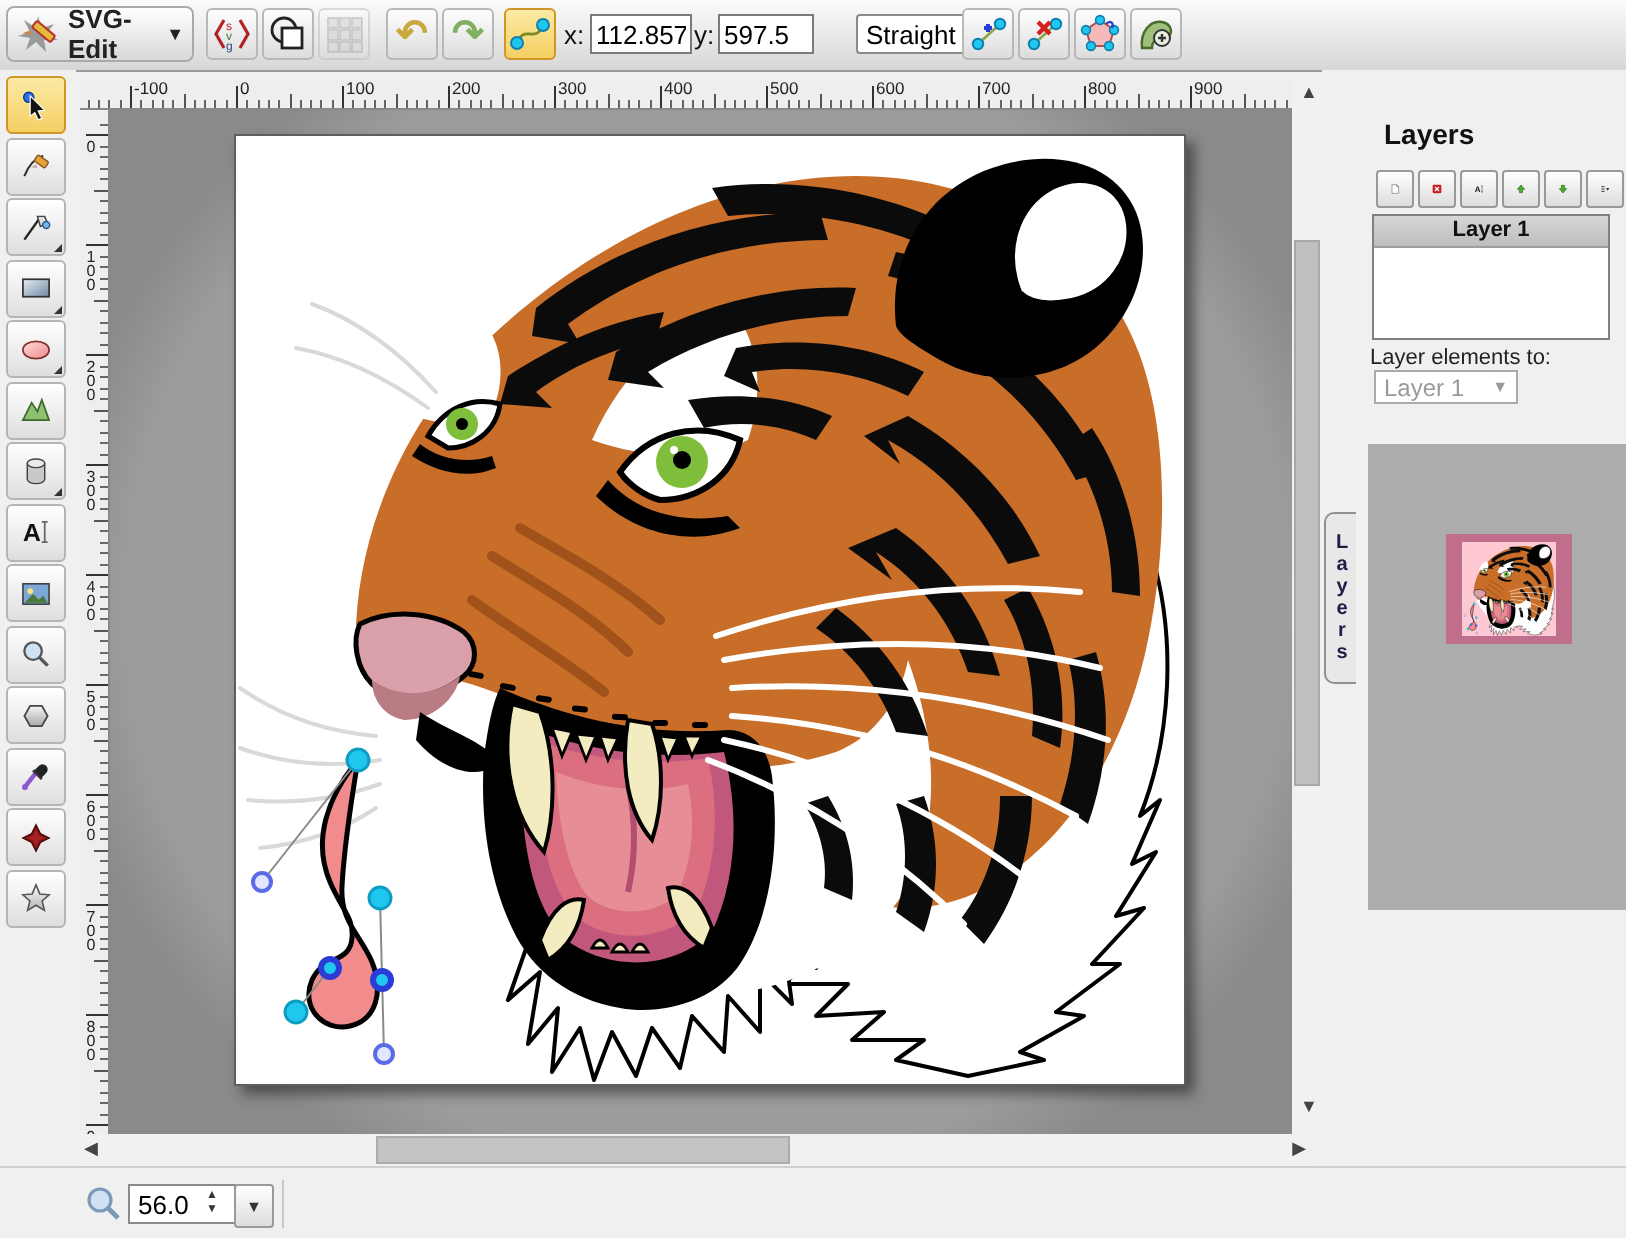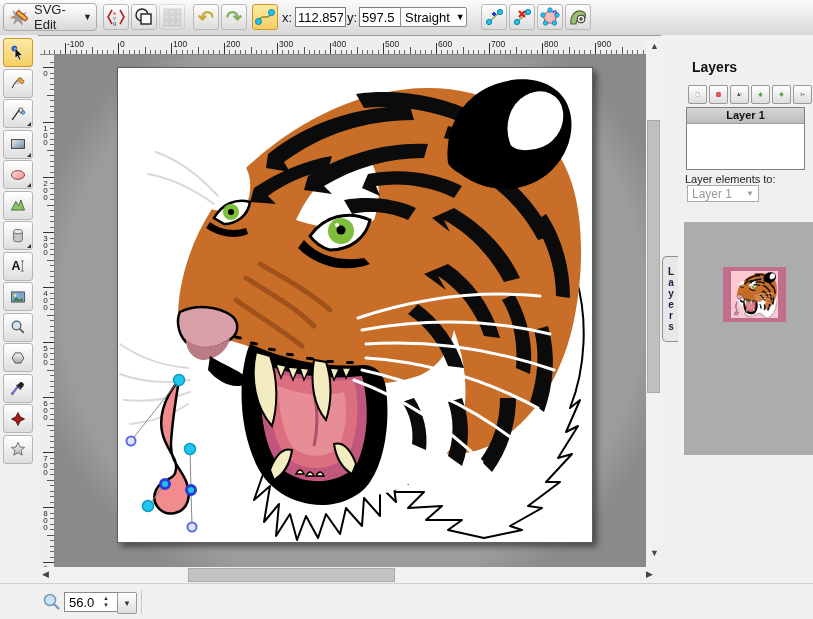--- a/index.html
+++ b/index.html
@@ -9,21 +9,21 @@
   
   #top-toolbar{left:0;top:0;width:813px;height:35px;
     background:linear-gradient(#fbfbfb,#d7d7d7);border-bottom:1px solid #9a9a9a;}
   .tbtn{position:absolute;top:4px;width:26px;height:26px;border:1px solid #b8b8b8;border-radius:3px;
     background:linear-gradient(#fefefe,#dcdcdc);display:flex;align-items:center;justify-content:center;
     box-sizing:border-box;padding:0;cursor:pointer;}
   .tbtn.active{background:linear-gradient(#fdeaa6,#f4cf62);border:1px solid #cf9628;}
   .tbtn.disabled{opacity:.45;}
   #logo-button{position:absolute;left:3px;top:3px;height:28px;width:94px;border:1px solid #aaa;border-radius:4px;
     background:linear-gradient(#ffffff,#d8d8d8);display:flex;align-items:center;gap:4px;padding:0 4px;box-sizing:border-box;cursor:pointer;}
-  #logo-button .logo-text{font-size:13px;font-weight:normal;color:#222;}
+  #logo-button .logo-text{font-size:13px;font-weight:bold;color:#222;}
   #logo-button .caret{font-size:9px;color:#222;}
   .coord-label{position:absolute;top:10px;font-size:13px;color:#111;}
   .coord-input{position:absolute;top:7px;height:18px;border:1px solid #7a7a7a;font-size:13px;
     font-family:"Liberation Sans",sans-serif;padding:0 2px;box-sizing:content-box;background:#fff;}
   .fake-select{position:absolute;top:7px;height:20px;border:1px solid #8a8a8a;border-radius:2px;background:#fff;
     font-size:13px;display:flex;align-items:center;justify-content:space-between;padding:0 4px;box-sizing:border-box;cursor:pointer;}
   .fake-select .caret{font-size:9px;margin-left:6px;}
   
   #left-toolbar{left:0;top:35px;width:38px;height:550px;background:#f0f0f0;}
   .ltbtn{position:absolute;left:3px;width:30px;height:29px;border:1px solid #b5b5b5;border-radius:3px;
@@ -143,21 +143,21 @@
         <circle cx="3.5" cy="14.5" r="3" fill="#1fc7ef" stroke="#0e7fae" stroke-width="1"></circle>
         <circle cx="16.5" cy="5.5" r="3" fill="#1fc7ef" stroke="#0e7fae" stroke-width="1"></circle>
       </svg>
     </button>
 
     <span class="coord-label" style="left:282px">x:</span>
     <input class="coord-input" style="left: 295px; width: 45px;" value="112.857">
     <span class="coord-label" style="left:347px">y:</span>
     <input class="coord-input" style="left: 359px; width: 42px;" value="597.5">
 
-    <div class="fake-select" style="left:400px;width:67px">
+    <div class="fake-select" style="left:428px;width:67px">
       <span>Straight</span>
       <span class="caret">▼</span>
     </div>
 
     <button class="tbtn" style="left:481px">
       <svg width="20" height="20" viewBox="0 0 20 20">
         <path d="M5,15 L16,5" stroke="#8aa84a" stroke-width="1.4"></path>
         <circle cx="5" cy="15" r="2.6" fill="#1fc7ef" stroke="#0e7fae"></circle>
         <circle cx="16" cy="5" r="2.6" fill="#1fc7ef" stroke="#0e7fae"></circle>
         <path d="M8,7 h4 M10,5 v4" stroke="#2b3bd6" stroke-width="2"></path>

